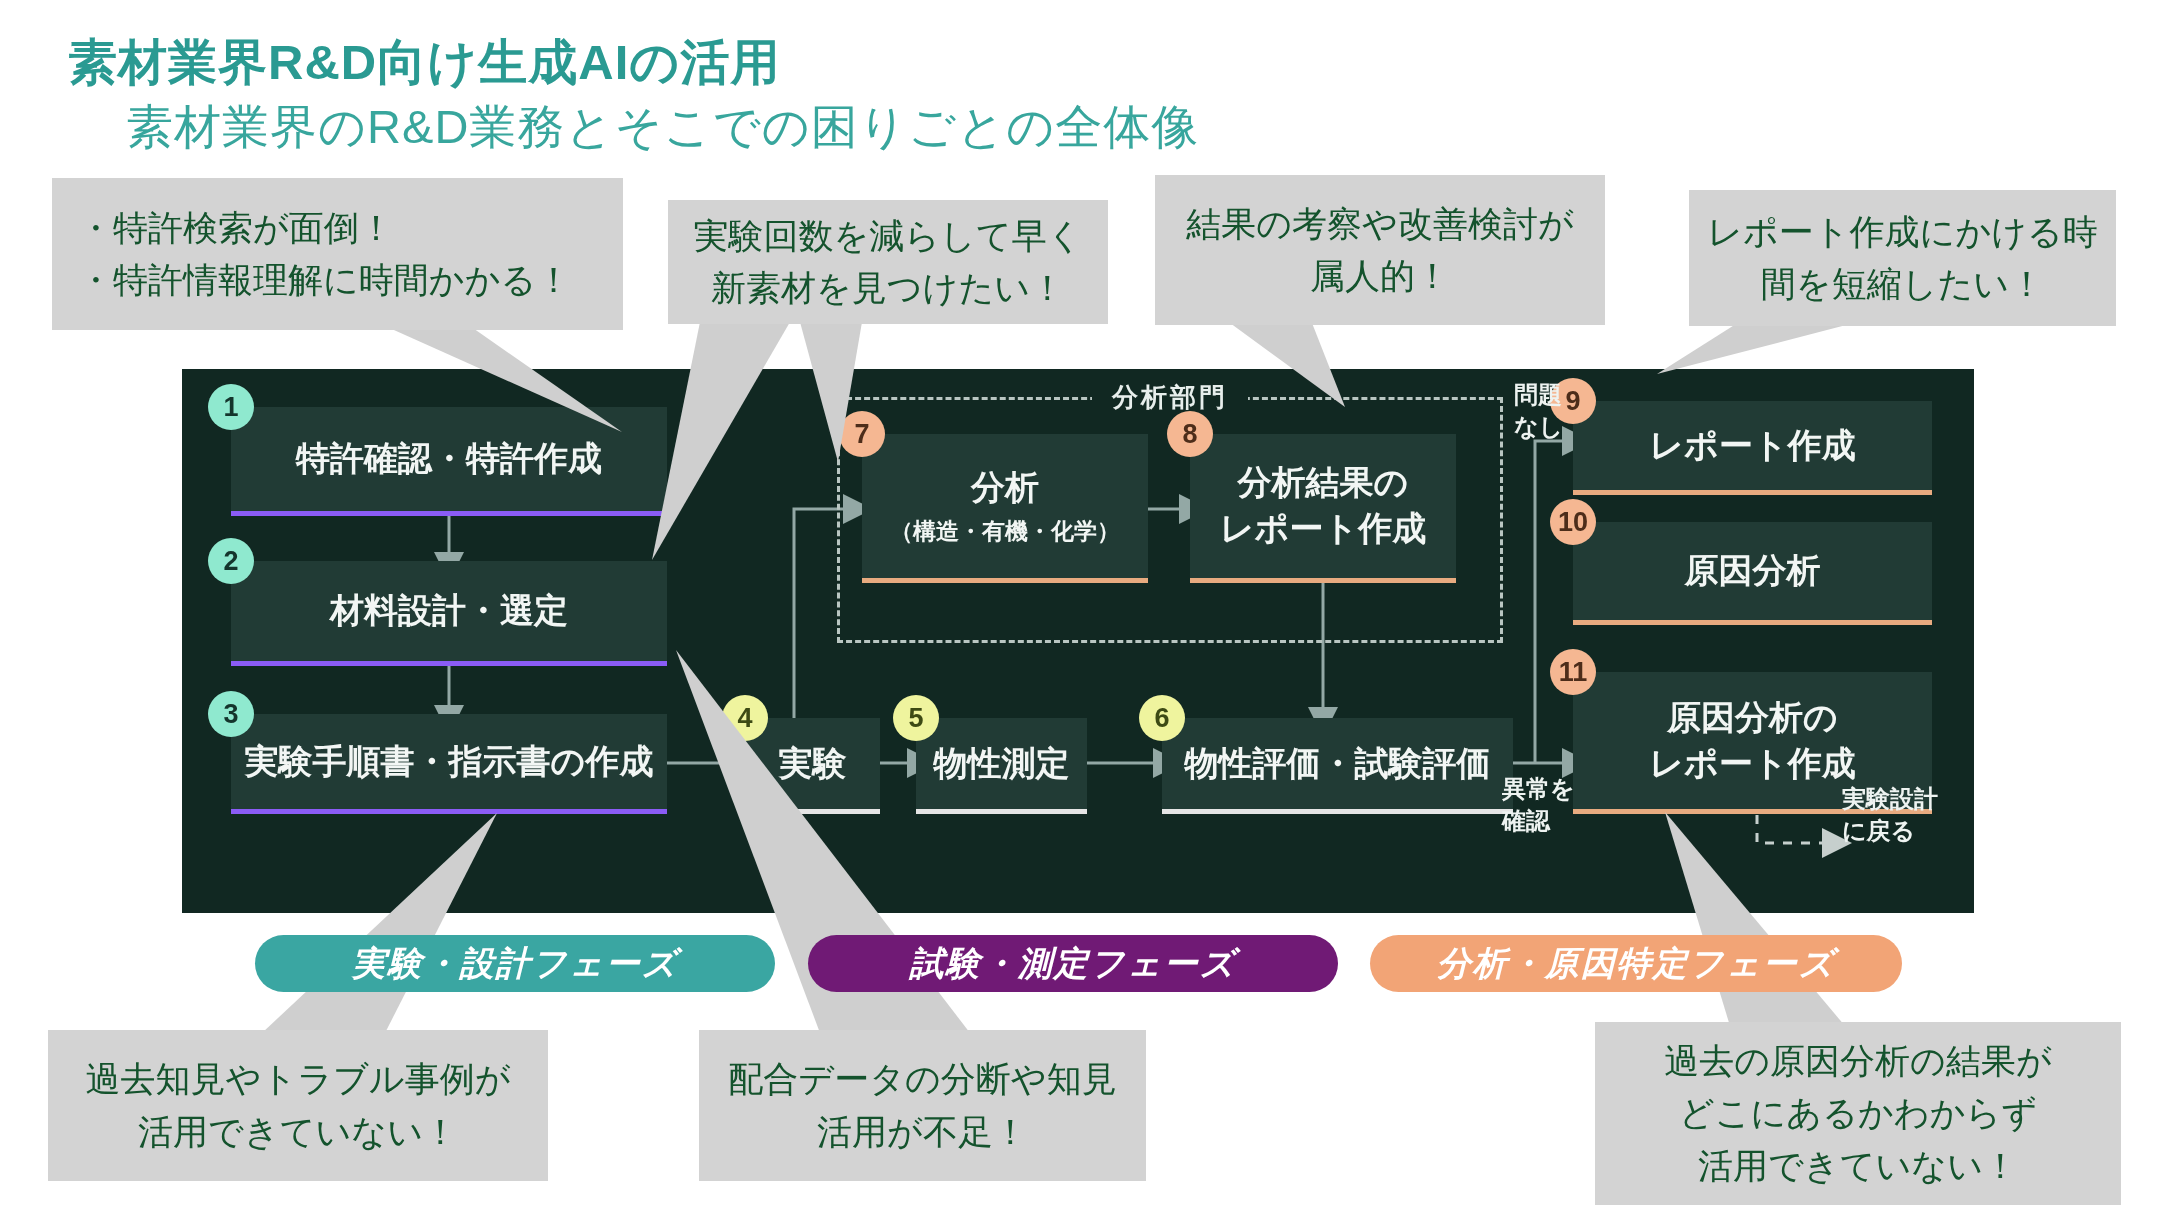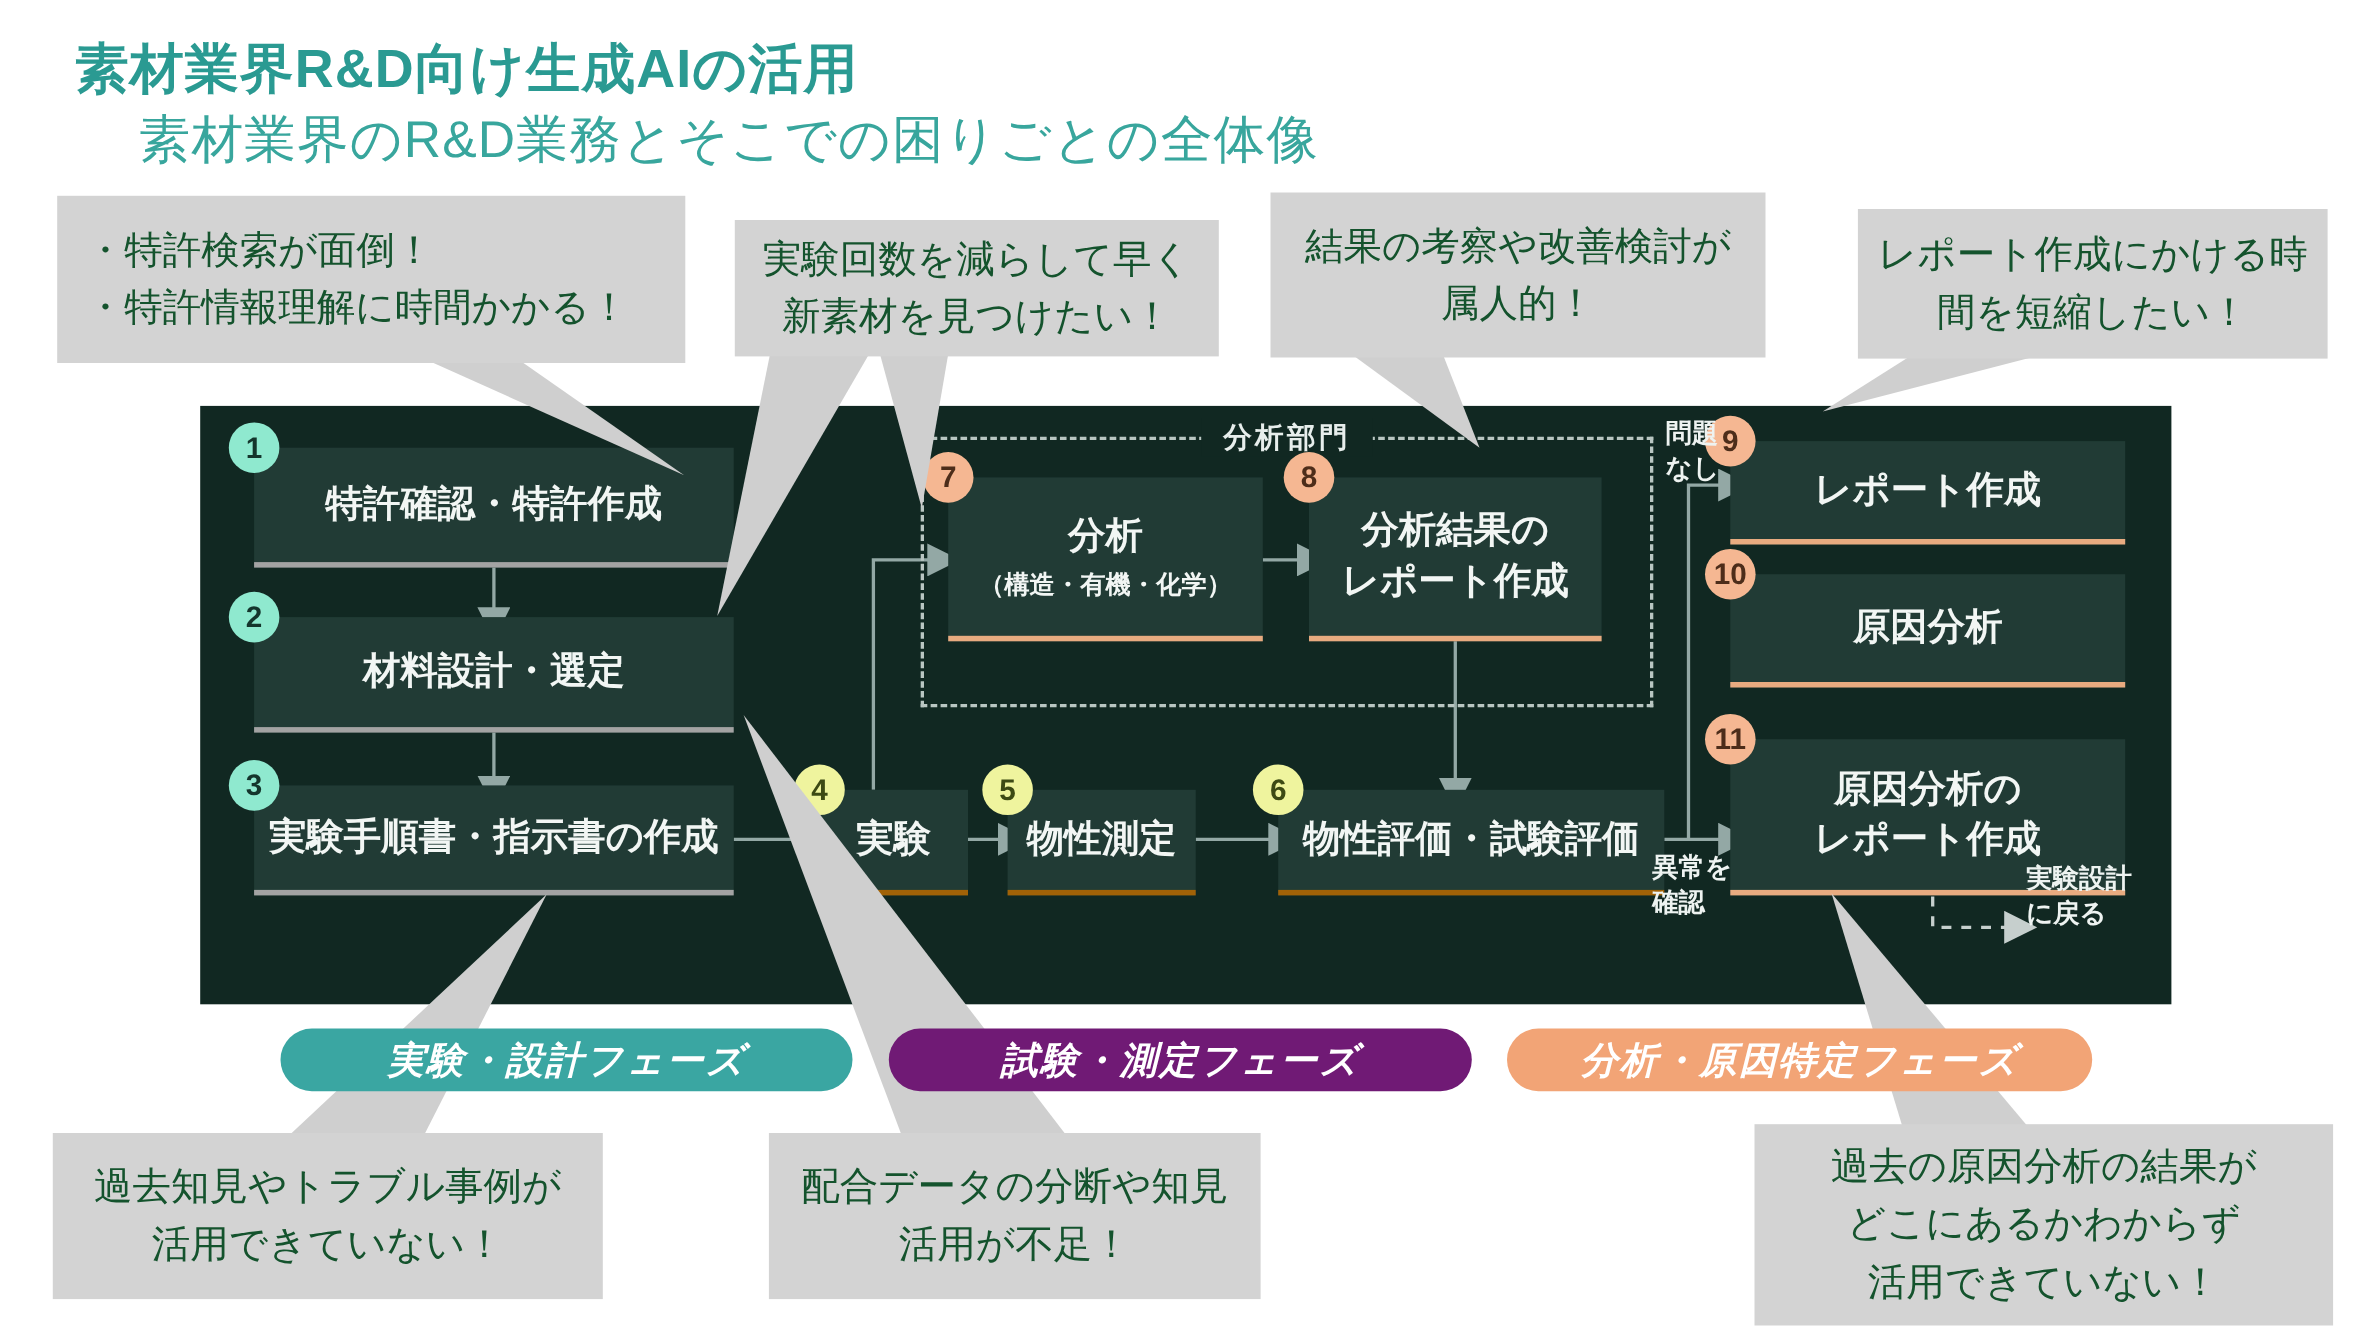--- a/index.html
+++ b/index.html
@@ -22,22 +22,22 @@
   .b1{left:48px;top:1030px;width:500px;height:151px;}
   .b2{left:699px;top:1030px;width:447px;height:151px;}
   .b3{left:1595px;top:1022px;width:526px;height:183px;}
   .tails{position:absolute;left:0;top:0;width:2160px;height:1213px;z-index:2;pointer-events:none;}
   
   .panel{position:absolute;left:182px;top:369px;width:1792px;height:544px;background:#112822;z-index:1;}
   .connectors{position:absolute;left:0;top:0;width:1792px;height:544px;}
   .box{position:absolute;background:#213b35;color:#f2f6f4;font-weight:bold;font-size:34px;
     display:flex;flex-direction:column;align-items:center;justify-content:center;
     text-align:center;white-space:pre-line;line-height:1.35;}
-  .g1{border-bottom:5px solid #a3a3a3;}
-  .g2{border-bottom:5px solid #a16207;}
+  .g1{border-bottom:5px solid #8b5cf6;}
+  .g2{border-bottom:5px solid #e5e5e5;}
   .g3{border-bottom:5px solid #e8ab80;}
   .sub{font-size:23px;font-weight:bold;margin-top:6px;text-align:center;}
   .s1{left:49px;top:38px;width:436px;height:104px;}
   .s2{left:49px;top:192px;width:436px;height:100px;}
   .s3{left:49px;top:345px;width:436px;height:95px;}
   .s4{left:563px;top:349px;width:135px;height:91px;}
   .s5{left:734px;top:349px;width:171px;height:91px;}
   .s6{left:980px;top:349px;width:351px;height:91px;}
   .s7{left:680px;top:65px;width:286px;height:144px;}
   .s8{left:1008px;top:65px;width:266px;height:144px;}

